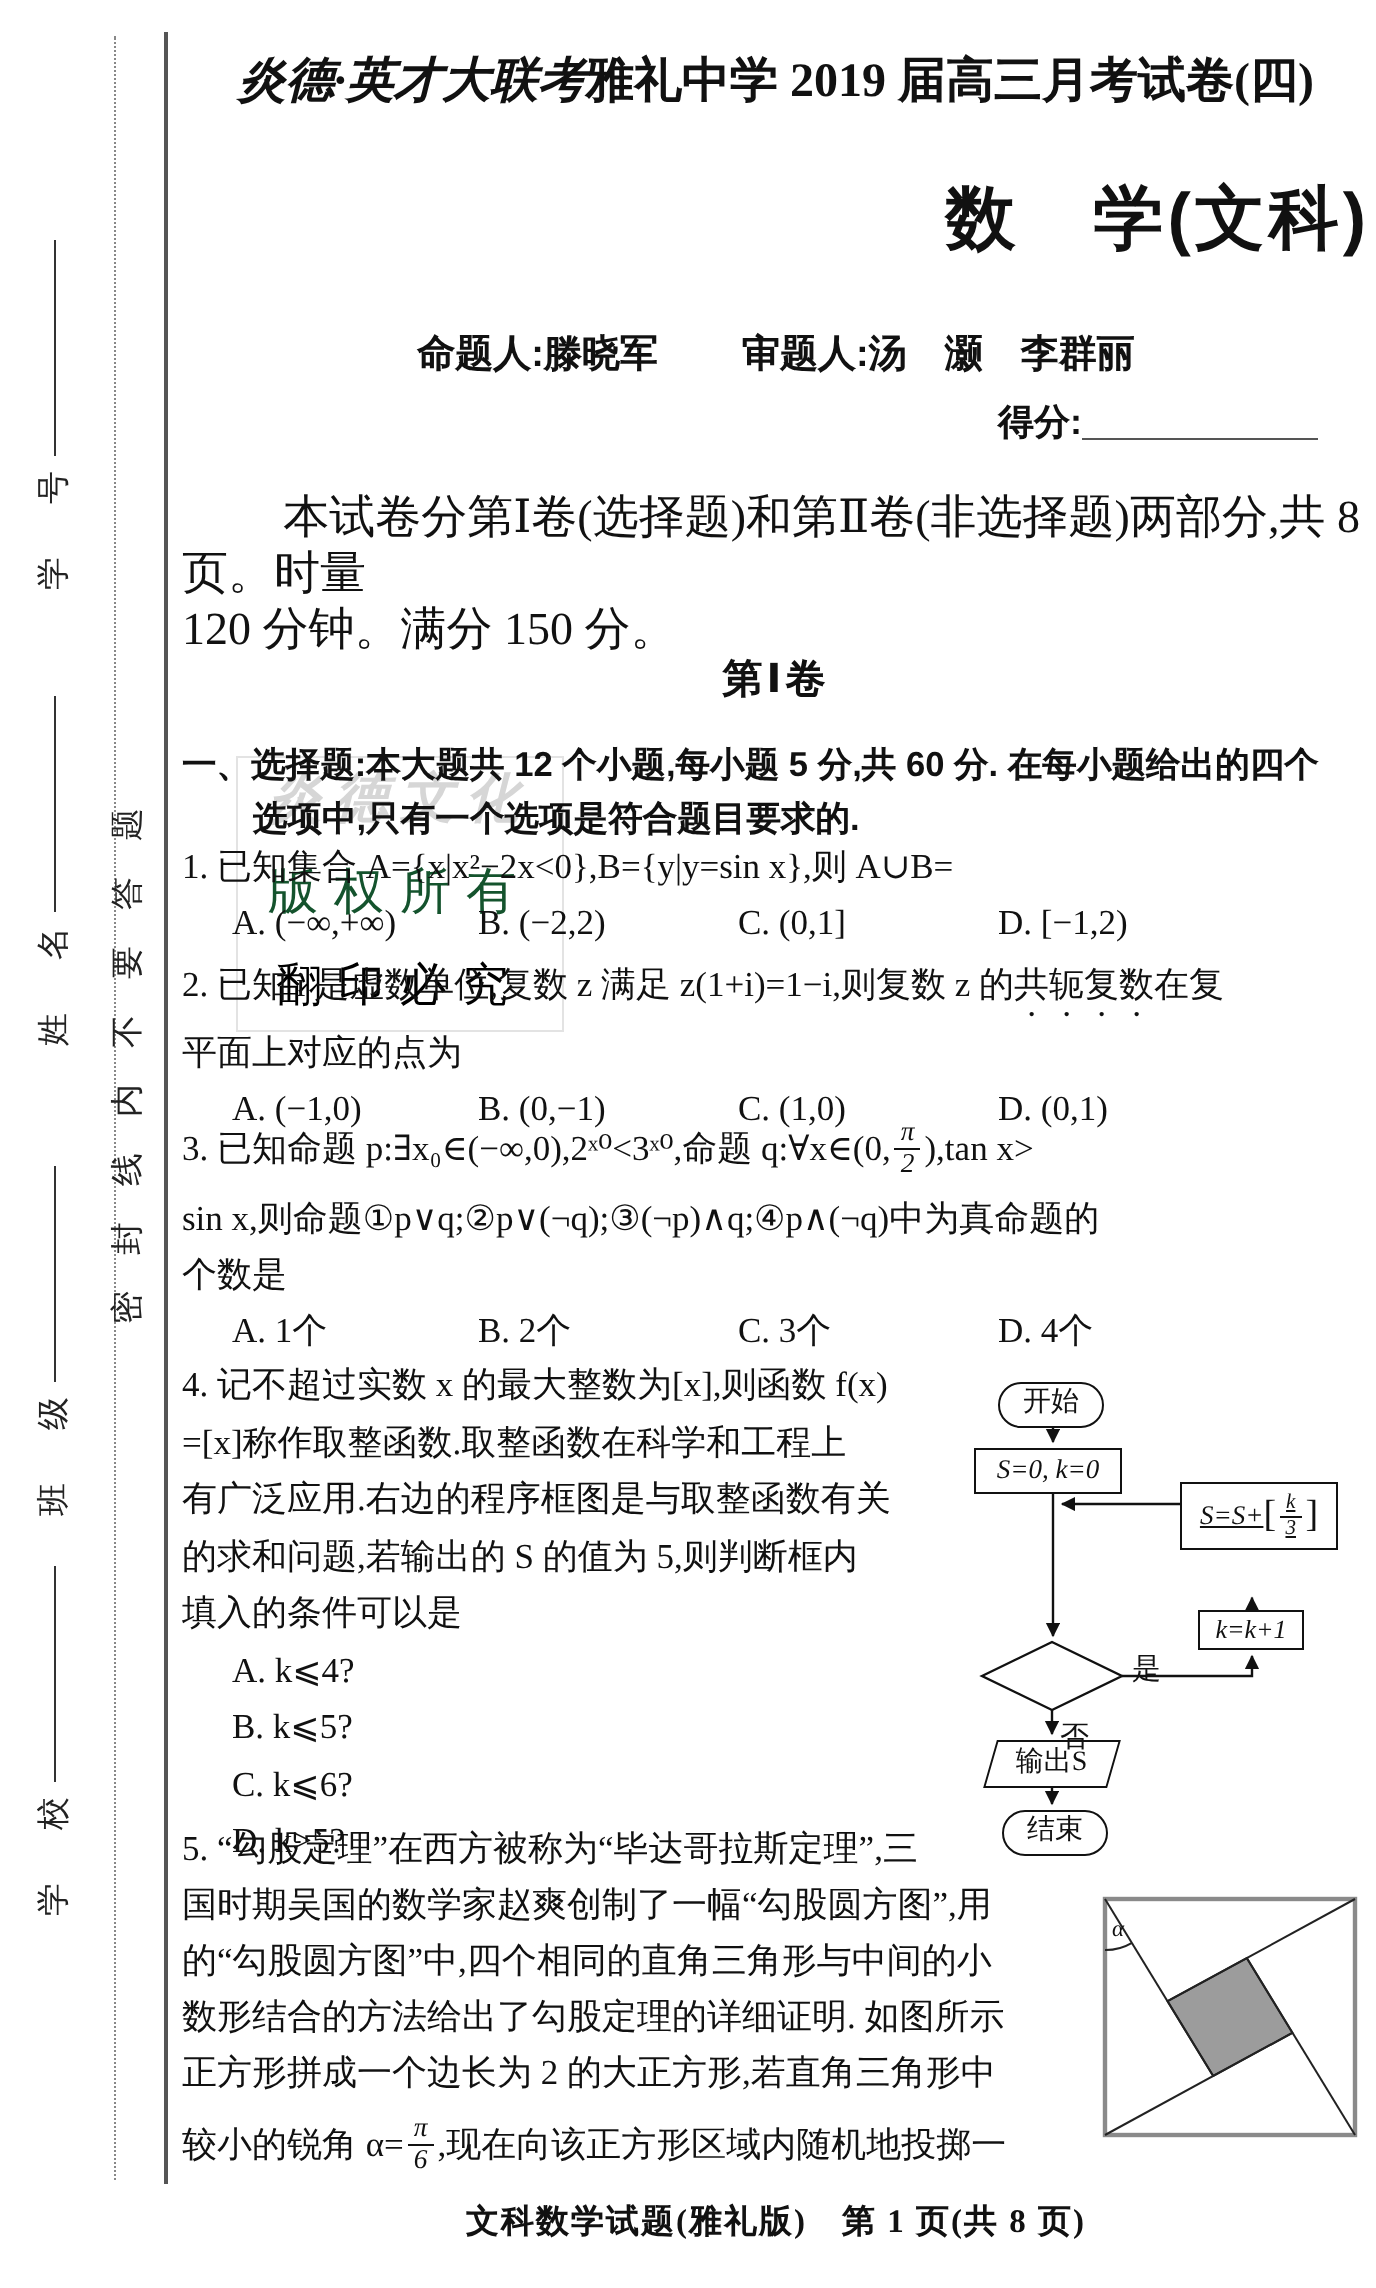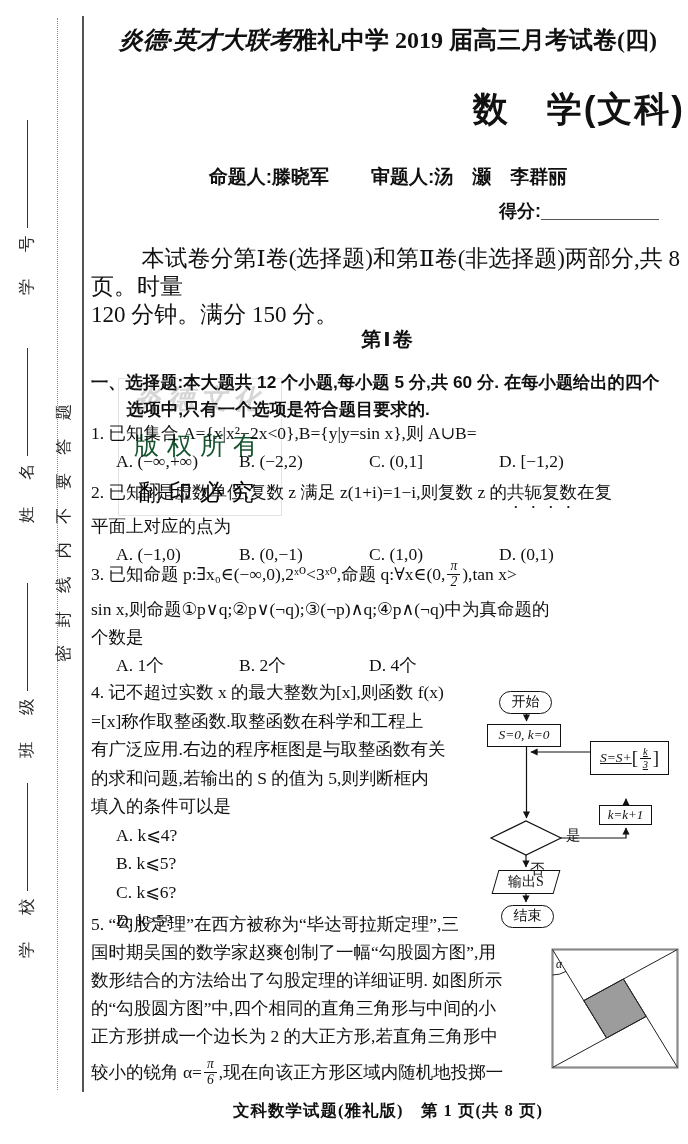--- a/index.html
+++ b/index.html
@@ -179,20 +179,21 @@
             <span class="num">π</span>
             <span class="den">2</span>
           </span>
           <span>),tan x&gt;</span>
       </div>
       <div class="qline">sin x,则命题①p∨q;②p∨(¬q);③(¬p)∧q;④p∧(¬q)中为真命题的</div>
       <div class="qline">个数是</div>
       <div class="opts">
         <span>A. 1个</span>
         <span>B. 2个</span>
+        <span>C. 3个</span>
         <span>D. 4个</span>
       </div>
     </div>
 
     <div class="blk q q4" style="height:240px">
       <div class="txt">
         <div class="qline">4. 记不超过实数 x 的最大整数为[x],则函数 f(x)</div>
         <div class="qline">=[x]称作取整函数.取整函数在科学和工程上</div>
         <div class="qline">有广泛应用.右边的程序框图是与取整函数有关</div>
         <div class="qline">的求和问题,若输出的 S 的值为 5,则判断框内</div>
@@ -239,22 +240,22 @@
         <div class="fc-box fc-round fc-end">结束</div>
         <div class="fc-lbl fc-yes">是</div>
         <div class="fc-lbl fc-no">否</div>
       </div>
     </div>
 
     <div class="blk q q5" style="height:190px">
       <div class="txt">
         <div class="qline">5. “勾股定理”在西方被称为“毕达哥拉斯定理”,三</div>
         <div class="qline">国时期吴国的数学家赵爽创制了一幅“勾股圆方图”,用</div>
+        <div class="qline">的“勾股圆方图”中,四个相同的直角三角形与中间的小</div>
         <div class="qline">数形结合的方法给出了勾股定理的详细证明. 如图所示</div>
-        <div class="qline">的“勾股圆方图”中,四个相同的直角三角形与中间的小</div>
         <div class="qline">正方形拼成一个边长为 2 的大正方形,若直角三角形中</div>
         <div class="qline tall">
           <span>较小的锐角 α=</span>
             <span class="frac">
               <span class="num">π</span>
               <span class="den">6</span>
             </span>
             <span>,现在向该正方形区域内随机地投掷一</span>
         </div>
       </div>

